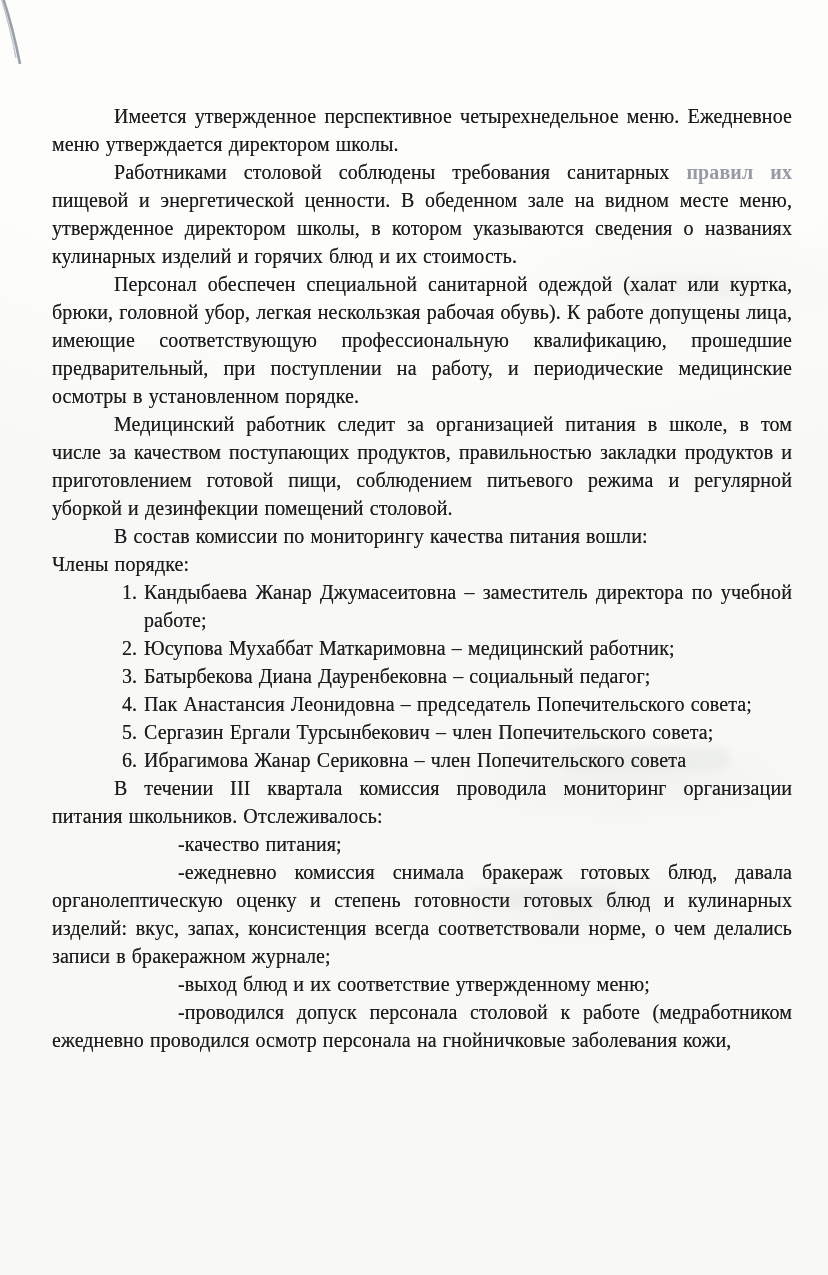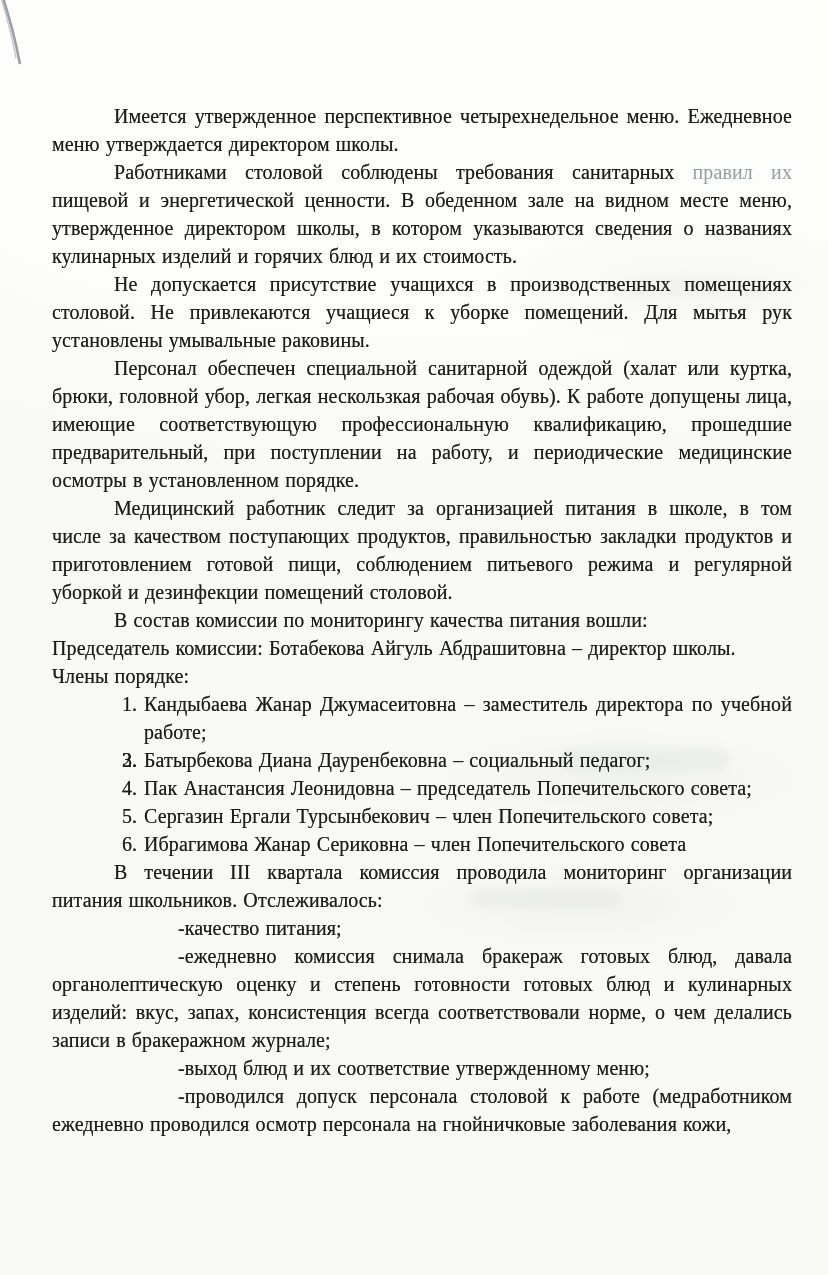--- a/index.html
+++ b/index.html
@@ -31,21 +31,21 @@
     text-align: justify;
     letter-spacing: 0.1px;
     word-spacing: 1px;
     hyphens: none;
     text-shadow: 0 0 0.45px rgba(10,10,10,0.65);
     margin-top: 32px;
   }
   p { margin: 0; }
   .indent { text-indent: 62px; }
   .deep-indent { text-indent: 126px; font-family: Liberation Serif, serif; }
-  .faded { color: #979ba4; text-shadow: none; }
+  .faded { color: #979ba4; text-shadow: none; font-weight: bold; }
   .member-row {
     position: relative;
     padding-left: 92px;
     text-align: justify;
   }
   .member-num {
     position: absolute;
     left: 70px;
     top: 0;
   }
@@ -76,37 +76,35 @@
   <div class="artifact" style="left:470px;top:888px;width:150px;height:20px;background:rgba(165,175,170,0.16);border-radius:10px;"></div>
   <div class="artifact" style="left:620px;top:278px;width:150px;height:20px;background:rgba(175,180,170,0.14);border-radius:10px;"></div>
 
   <div class="content">
 
     <p class="indent">Имеется утвержденное перспективное четырехнедельное меню. Ежедневное меню утверждается директором школы.</p>
 
 
     <p class="indent"><span>Работниками столовой соблюдены требования санитарных </span><span class="faded">правил их</span><span> пищевой и энергетической ценности. В обеденном зале на видном месте меню, утвержденное директором школы, в котором указываются сведения о названиях кулинарных изделий и горячих блюд и их стоимость.</span></p>
 
-    <p class="indent">Не допускается присутствие учащихся в производственных помещениях столовой. Не привлекаются учащиеся к уборке помещений. Для мытья рук установлены умывальные раковины.</p>
 
     <p class="indent">Персонал обеспечен специальной санитарной одеждой (халат или куртка, брюки, головной убор, легкая нескользкая рабочая обувь). К работе допущены лица, имеющие соответствующую профессиональную квалификацию, прошедшие предварительный, при поступлении на работу, и периодические медицинские осмотры в установленном порядке.</p>
 
     <p class="indent">Медицинский работник следит за организацией питания в школе, в том числе за качеством поступающих продуктов, правильностью закладки продуктов и приготовлением готовой пищи, соблюдением питьевого режима и регулярной уборкой и дезинфекции помещений столовой.</p>
 
     <p class="indent">В состав комиссии по мониторингу качества питания вошли:</p>
 
-    <p>Председатель комиссии: Ботабекова Айгуль Абдрашитовна – директор школы.</p>
 
     <p>Члены порядке:</p>
 
     <div class="member-row">
       <span class="member-num">1.</span><span>Кандыбаева Жанар Джумасеитовна – заместитель директора по учебной работе;</span>
     </div>
     <div class="member-row">
-      <span class="member-num">2.</span>
+      <span class="member-num">2.</span><span>Юсупова Мухаббат Маткаримовна – медицинский работник;</span>
     </div>
     <div class="member-row">
       <span class="member-num">3.</span><span>Батырбекова Диана Дауренбековна – социальный педагог;</span>
     </div>
     <div class="member-row">
       <span class="member-num">4.</span><span>Пак Анастансия Леонидовна – председатель Попечительского совета;</span>
     </div>
     <div class="member-row">
       <span class="member-num">5.</span><span>Сергазин Ергали Турсынбекович – член Попечительского совета;</span>
     </div>

